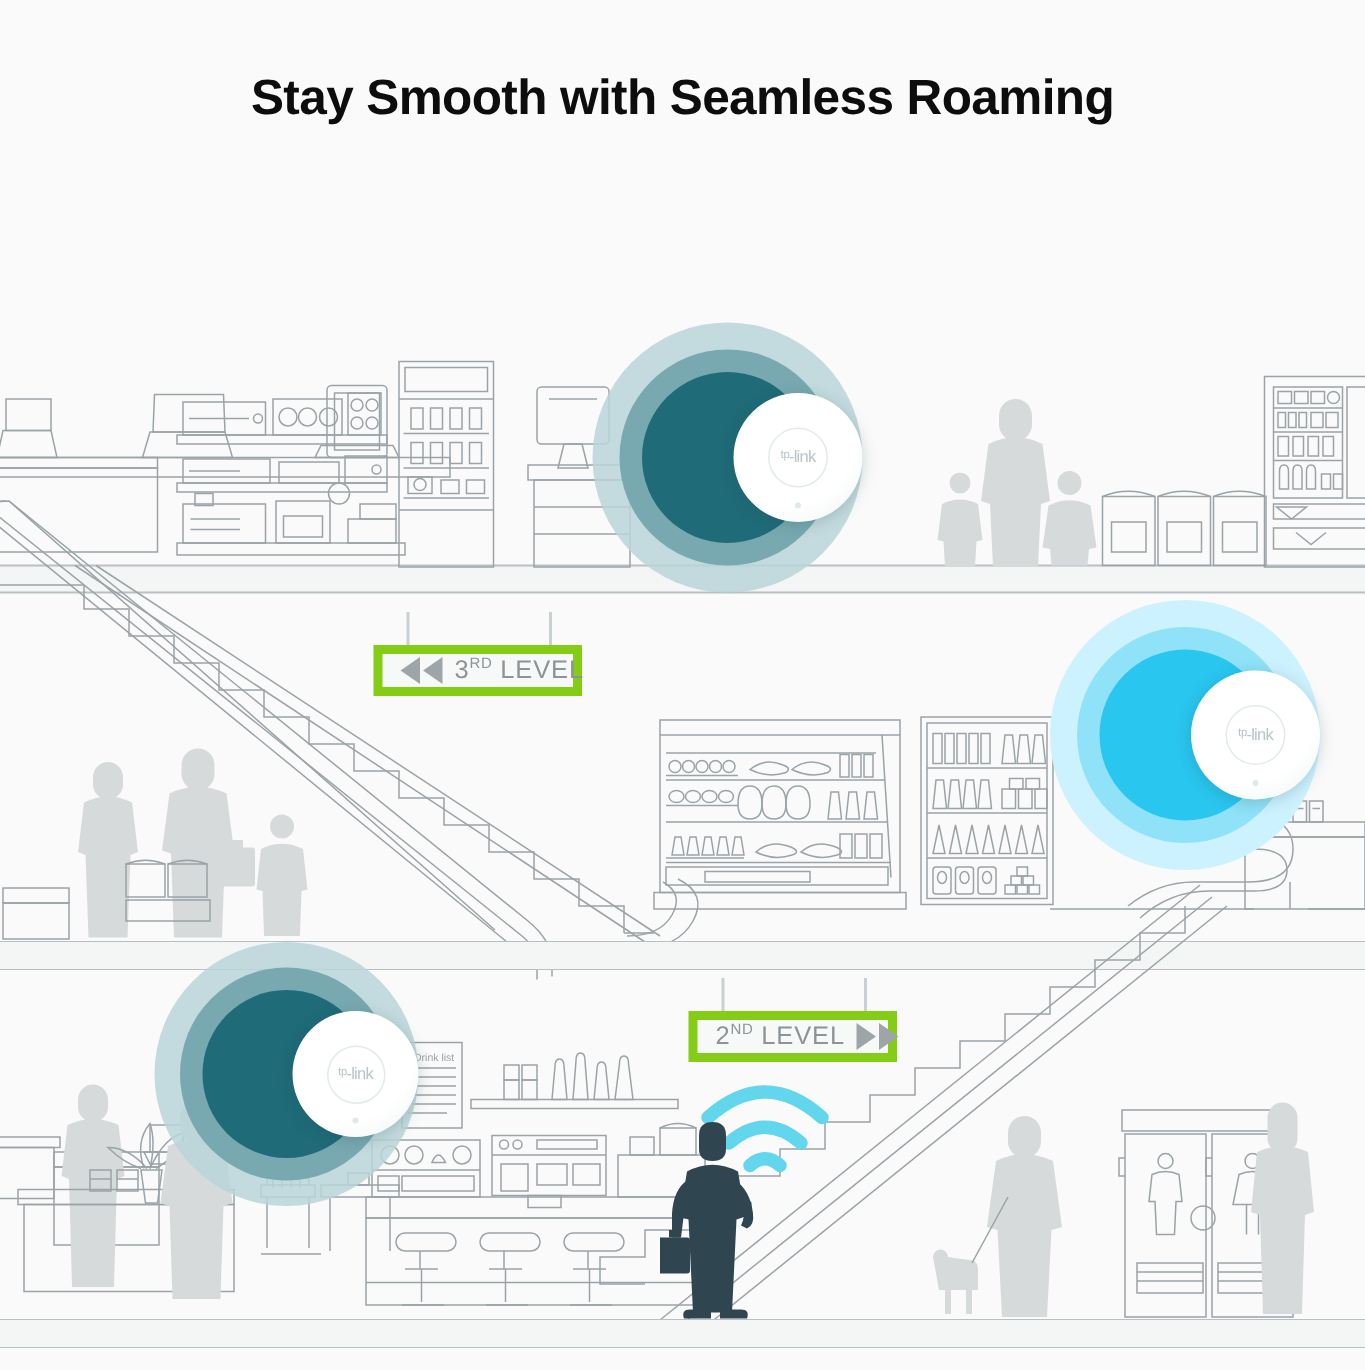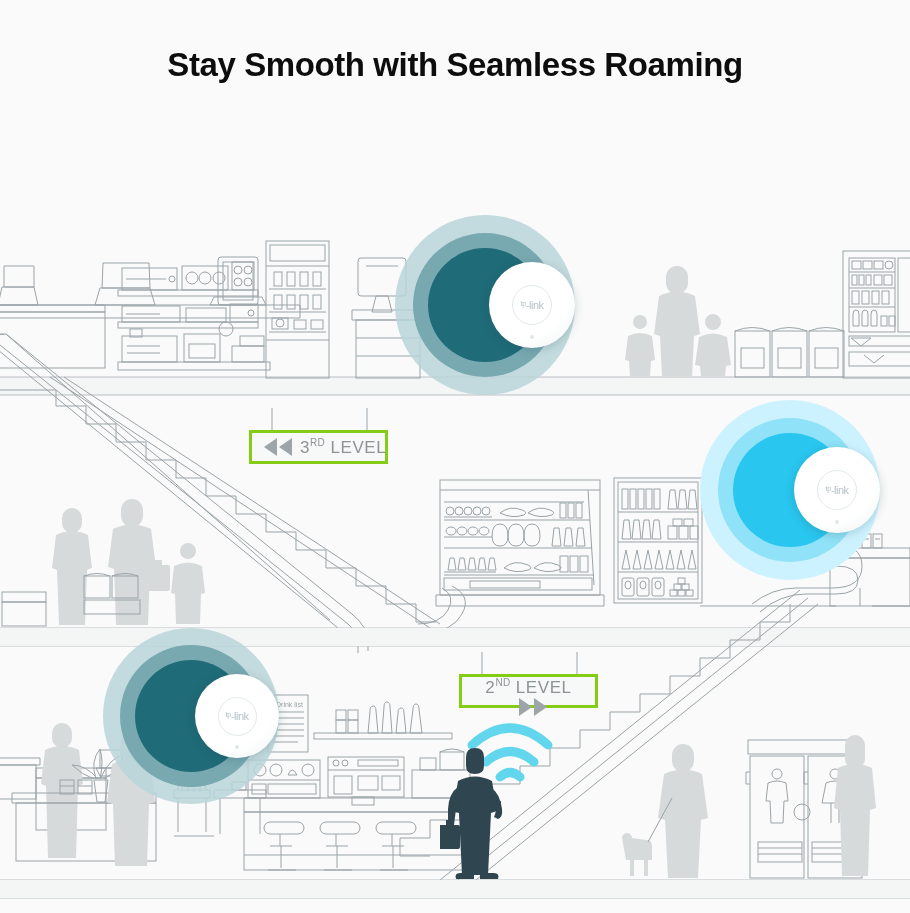--- a/index.html
+++ b/index.html
@@ -17,36 +17,36 @@
     font-size:33px;font-weight:bold;color:#0d0d0d;letter-spacing:-0.4px;
   }
 
   
   .scene{position:absolute;left:0;top:0;width:910px;height:913px;}
 
   
   .sign{
     position:absolute;
     background:#f7f8f8;
-    border:3px solid #84cc16;
+    border:6px solid #84cc16;
     height:34px;
     display:flex;align-items:center;
     padding:0 12px;
     box-sizing:border-box;
     font-size:17px;color:#8d9497;letter-spacing:0.6px;
   }
   .sign .lbl{white-space:nowrap;}
   .sign sup{font-size:10px;letter-spacing:0.3px;vertical-align:super;}
   .tri{width:0;height:0;border-top:9px solid transparent;border-bottom:9px solid transparent;display:inline-block;}
   .tri.left{border-right:13px solid #9ea5a8;}
   .tri.right{border-left:13px solid #9ea5a8;}
   .tri-group{display:flex;align-items:center;gap:2px;}
   #sign3{left:249px;top:430px;width:139px;}
   #sign3 .tri-group{margin-right:8px;}
-  #sign2{left:459px;top:674px;width:139px;justify-content:space-between;flex-direction:column;}
+  #sign2{left:459px;top:674px;width:139px;justify-content:space-between;}
   #sign2 .tri-group{margin-left:8px;}
   .sign-rod{position:absolute;width:2px;background:#c9cfd2;}
 
   
   .ap{position:absolute;border-radius:50%;display:flex;align-items:center;justify-content:flex-end;}
   .ring{position:absolute;border-radius:50%;}
   .apbody{
     position:relative;border-radius:50%;
     background:radial-gradient(circle at 42% 34%, #ffffff 0%, #ffffff 60%, #eef3f4 100%);
     box-shadow:0 2px 10px rgba(30,70,80,.22);

